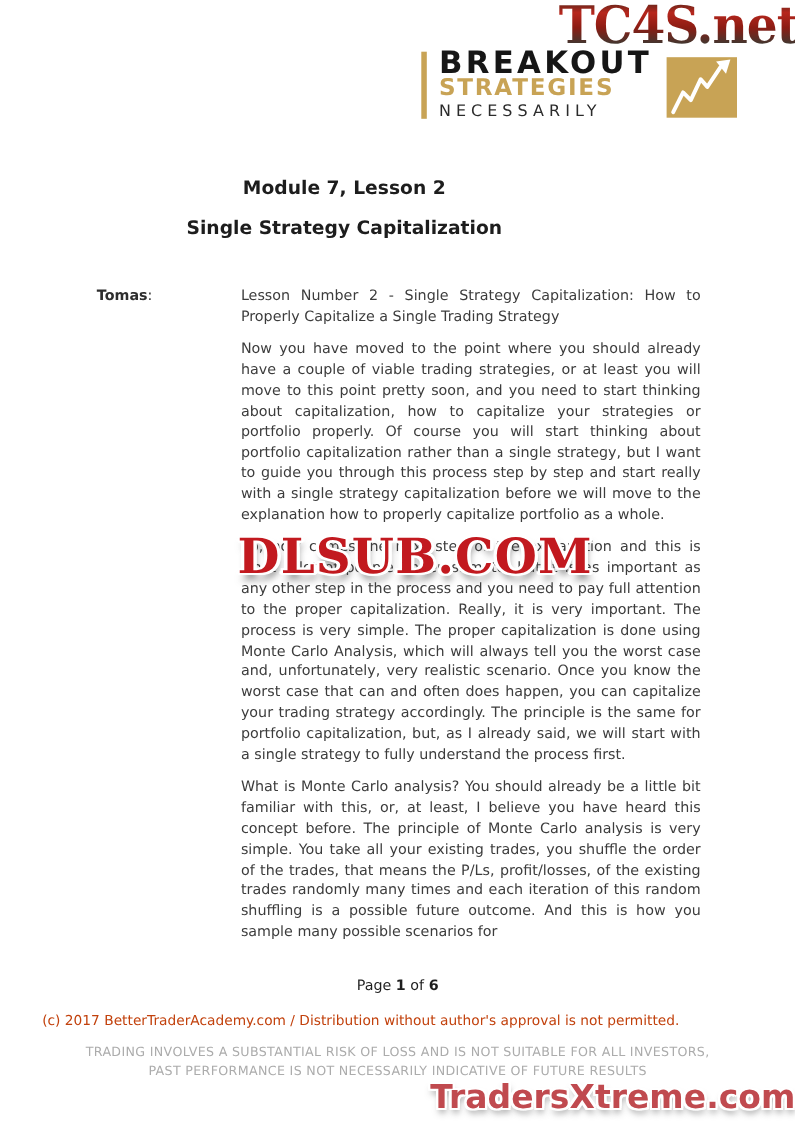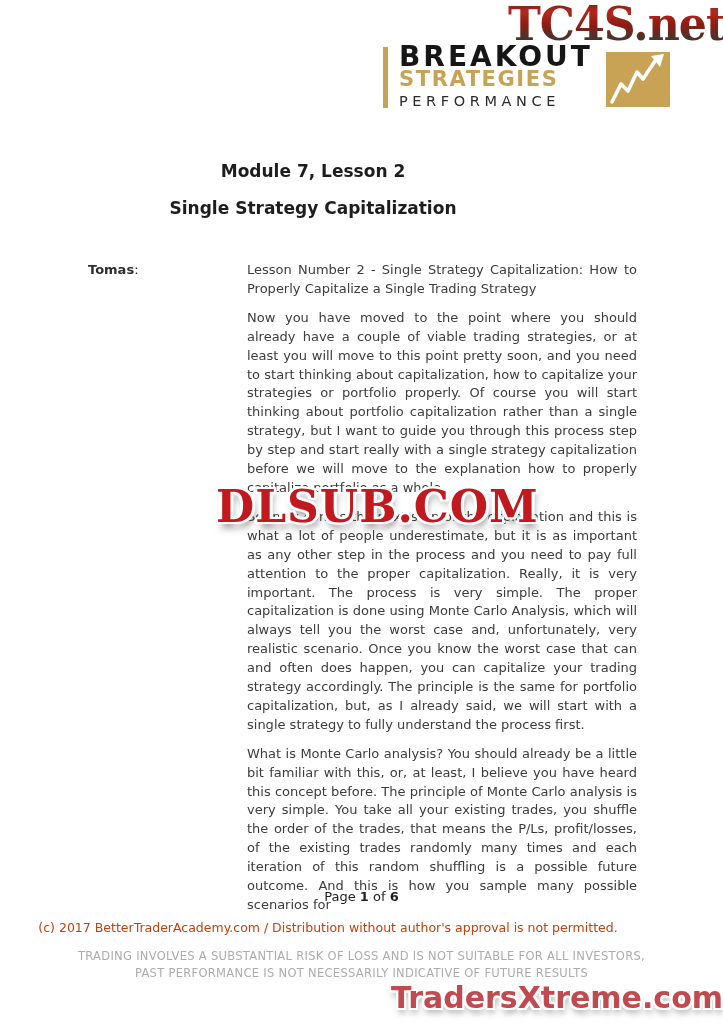--- a/index.html
+++ b/index.html
@@ -32,21 +32,21 @@
   .logo-square{width:64px;height:55px;background:#c8a355;margin-left:13px;margin-top:7px;}
   .logo-square svg{display:block;}
 
   
   .title{position:absolute;left:0;width:626px;text-align:center;
     font-weight:bold;color:#1d1d1d;font-size:17px;}
   .t1{top:161px;}
   .t2{top:198px;}
 
   
-  .content{position:absolute;top:261px;left:88px;width:549px;display:flex;gap:28px;}
+  .content{position:absolute;top:261px;left:88px;width:549px;display:flex;}
   .speaker{width:131px;flex:none;font-size:13px;color:#2e2e2e;line-height:18.9px;}
   .speaker .sp-name{font-weight:bold;}
   .paras{flex:1;text-align:justify;font-size:13px;line-height:18.9px;color:#3c3c3c;}
   .paras p{margin:0 0 10px 0;}
 
   
   .dlsub{
     position:absolute;left:216px;top:481px;
     font-family:"DejaVu Serif","Liberation Serif",serif;
     font-weight:bold;font-size:44px;letter-spacing:1px;
@@ -86,21 +86,21 @@
 
 <div class="page">
 
   <div class="tc4s">TC4S.net</div>
 
   <div class="logo">
     <div class="logo-bar"></div>
     <div class="logo-text">
       <div class="logo-l1">BREAKOUT</div>
       <div class="logo-l2">STRATEGIES</div>
-      <div class="logo-l3">PERFORMANCE</div>
+      <div class="logo-l3">NECESSARILY</div>
     </div>
     <div class="logo-square">
       <svg width="64" height="55" viewBox="0 0 64 55">
         <polyline points="6,50 15,32 22,39 31,20 37,27 49,9" fill="none" stroke="#ffffff" stroke-width="3.6" stroke-linecap="round" stroke-linejoin="round"></polyline>
         <polygon points="45,4 58,2 54,15" fill="#ffffff"></polygon>
       </svg>
     </div>
   </div>
 
   <div class="title t1">Module 7, Lesson 2</div>

